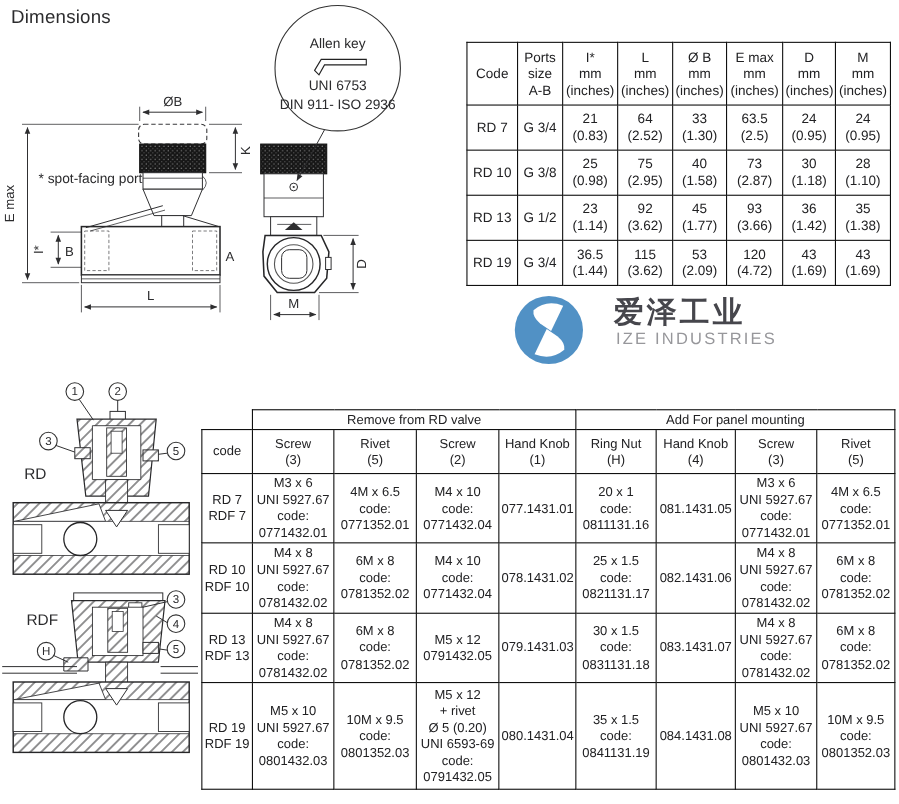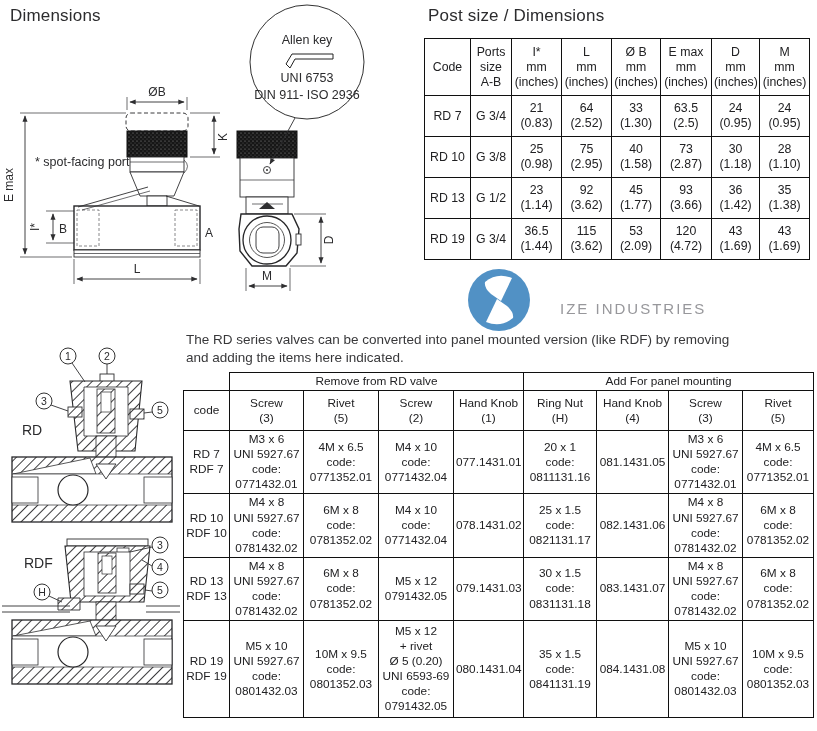--- a/index.html
+++ b/index.html
@@ -30,21 +30,20 @@
   .callout-circle{fill:#fff;stroke:#333;stroke-width:1;}
   .callout-num{font-size:10.5px;}
   .sec-label{font-size:14px;}
 </style>
 </head>
 <body>
 
 <div class="page">
 
   <div class="h1" style="left:10px;top:6px">Dimensions</div>
-  <div class="h1" style="left:428px;top:6px">Post size / Dimensions</div>
 
   <svg class="abs" style="left:0;top:0" width="420" height="340" viewBox="0 0 420 340">
     <defs>
       <marker id="ar" viewBox="0 0 10 10" refX="9" refY="5" markerWidth="9" markerHeight="7" orient="auto-start-reverse">
         <path d="M0,1 L10,5 L0,9 z" fill="#2e2e30"></path>
       </marker>
       <pattern id="knurl" width="4" height="4" patternUnits="userSpaceOnUse">
         <rect width="4" height="4" fill="#161616"></rect>
         <circle cx="1" cy="1" r="0.6" fill="#8f8f8f"></circle>
         <circle cx="3" cy="3" r="0.6" fill="#565656"></circle>
@@ -236,24 +235,23 @@
       </tr>
     </tbody>
       </table>
   </div>
 
   <svg class="abs" style="left:467px;top:268px" width="64" height="64" viewBox="0 0 64 64">
     <circle cx="32" cy="32" r="31" fill="#5191c5"></circle>
     <path id="blade" d="M18,14 Q30,4 45,10 L34,33 L24,26 Q17,20 18,14 Z" fill="#fff"></path>
     <use href="#blade" transform="rotate(180 32 32)"></use>
   </svg>
+  <div class="logo-cn" style="left:558px;top:266px">爱泽工业</div>
   <div class="logo-en" style="left:560px;top:300px">IZE INDUSTRIES</div>
 
-  <div class="note" style="left:186px;top:331px;width:625px">The RD series valves can be converted into panel mounted version (like RDF) by removing
-and adding the items here indicated.</div>
 
   <svg class="abs" style="left:0;top:340px" width="185" height="391" viewBox="0 0 185 391">
     <defs>
       <pattern id="hatch2" width="7" height="7" patternUnits="userSpaceOnUse" patternTransform="rotate(45)">
         <rect width="7" height="7" fill="#fff"></rect>
         <line x1="3.5" y1="0" x2="3.5" y2="7" stroke="#3c3c3e" stroke-width="1"></line>
       </pattern>
       <marker id="ar2" viewBox="0 0 10 10" refX="9" refY="5" markerWidth="8" markerHeight="6" orient="auto-start-reverse">
         <path d="M0,1 L10,5 L0,9 z" fill="#2e2e30"></path>
       </marker>

